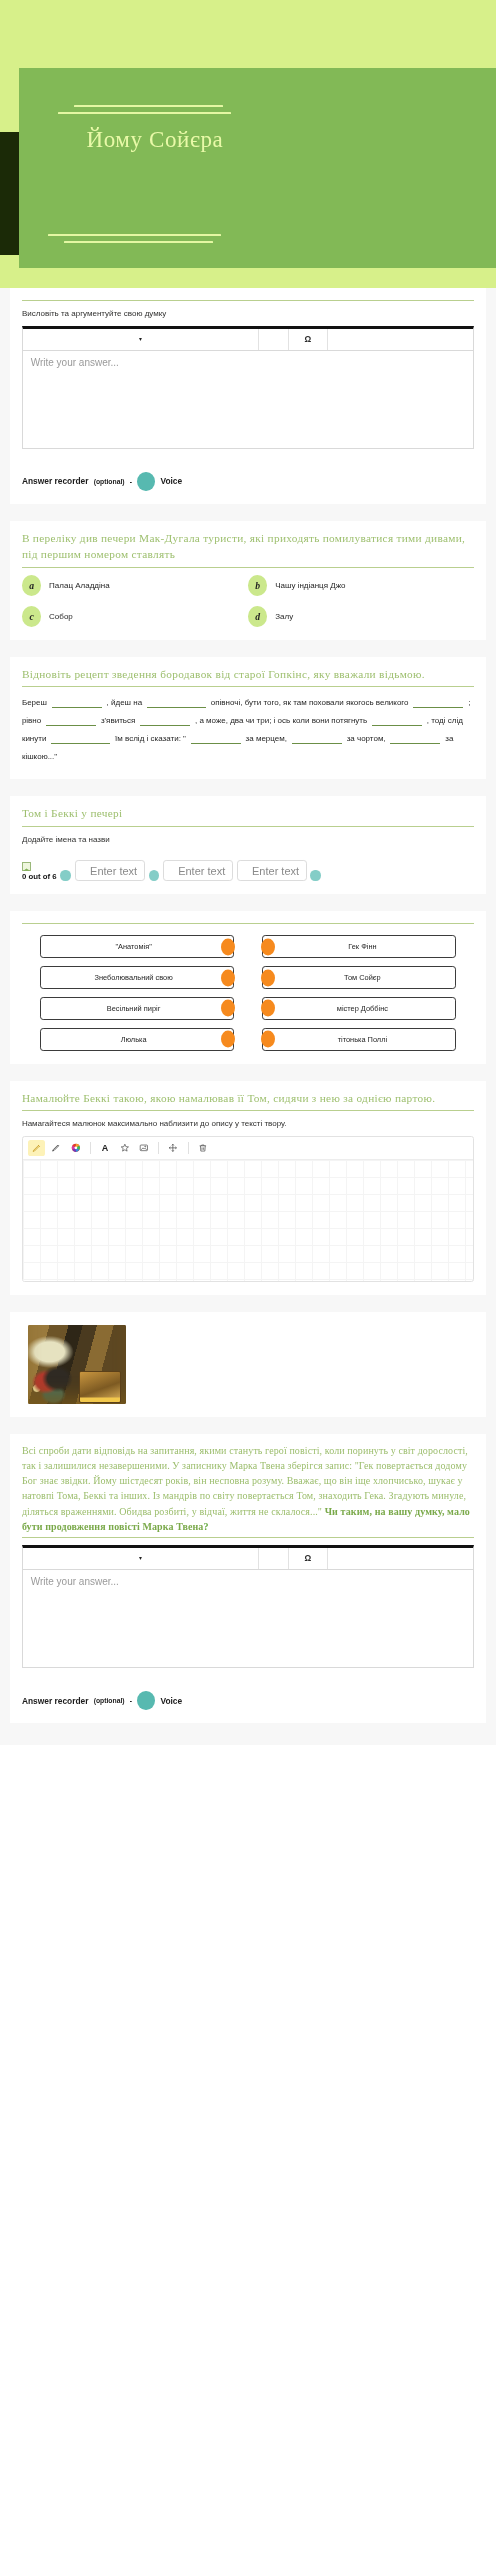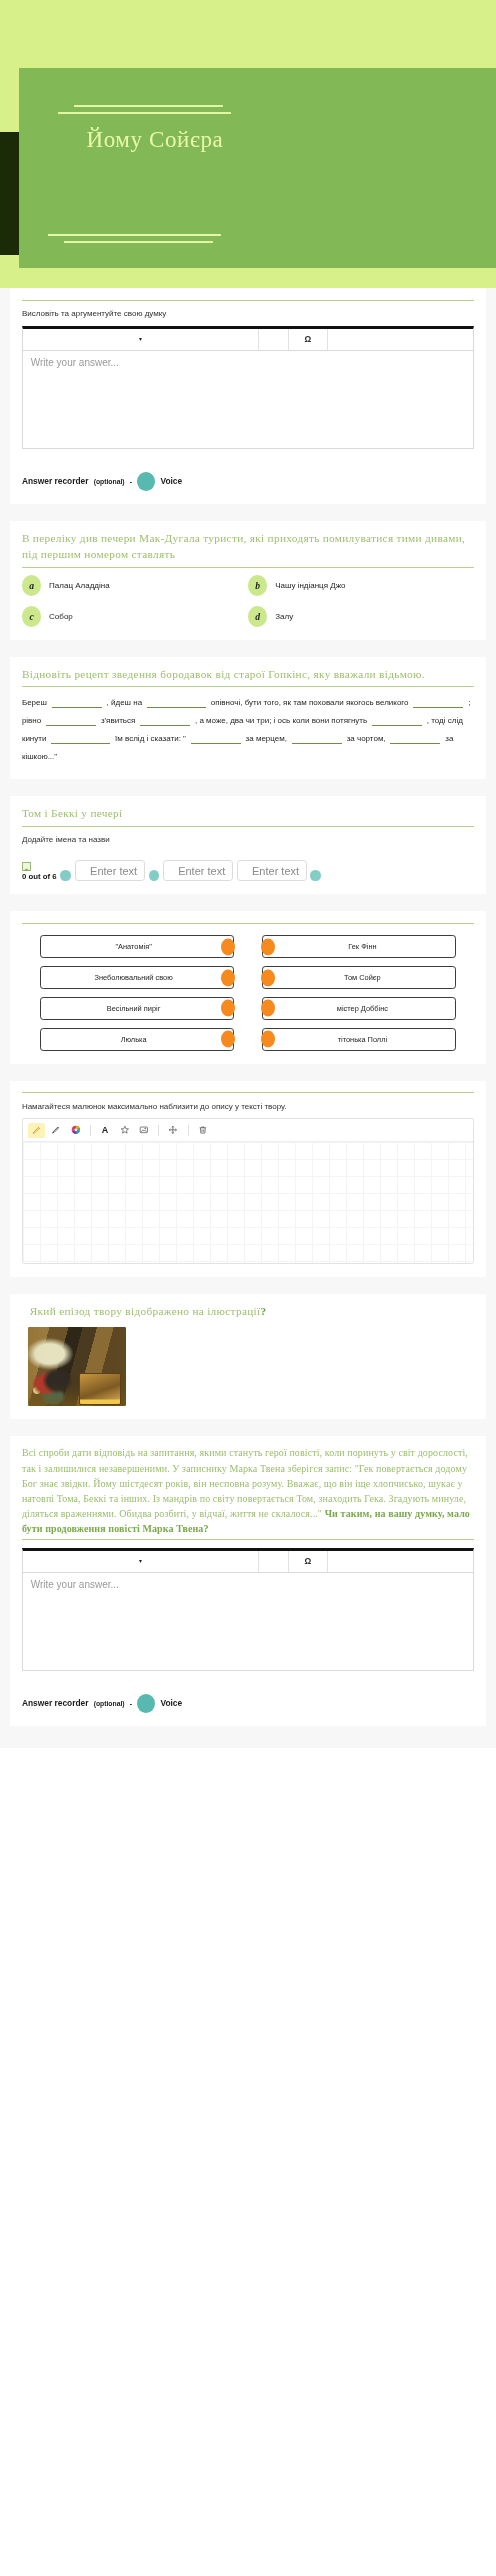--- a/index.html
+++ b/index.html
@@ -389,20 +389,21 @@
         <div class="match-cell right">
           <div class="match-box">тітонька Поллі</div>
           <div class="knob"></div>
         </div>
       </div>
     </div>
 
     <div class="gap"></div>
 
     <div class="card">
+      <div class="qtitle">Намалюйте Беккі такою, якою намалював її Том, сидячи з нею за однією партою.</div>
       <div class="rule"></div>
       <div class="subtitle">Намагайтеся малюнок максимально наблизити до опису у тексті твору.</div>
 
       <div class="draw-wrap">
         <div class="draw-toolbar">
           <div class="tool active">
             <svg width="9.7" height="9.7" viewBox="0 0 24 24" fill="none" stroke="#c79a20" stroke-width="2">
                 <path d="M3 21l3-1 12-12-2-2L4 18z"></path>
                 <path d="M15 5l4 4"></path>
               </svg>
@@ -452,21 +453,20 @@
               </svg>
           </div>
         </div>
         <div class="canvas"></div>
       </div>
     </div>
 
     <div class="gap"></div>
 
     <div class="card">
-      <div class="qtitle" style="padding-left:7.8px"><span>Який епізод твору відображено на ілюстрації</span><span class="qm">?</span></div>
       <div class="illus-wrap">
         <div class="illus"></div>
       </div>
     </div>
 
     <div class="gap"></div>
 
     <div class="card">
       <div class="passage">
         <span>Всі спроби дати відповідь на запитання, якими стануть герої повісті, коли поринуть у світ дорослості, так і залишилися незавершеними. У записнику Марка Твена зберігся запис: "Гек повертається додому Бог знає звідки. Йому шістдесят років, він несповна розуму. Вважає, що він іще хлопчисько, шукає у натовпі Тома, Беккі та інших. Із мандрів по світу повертається Том, знаходить Гека. Згадують минуле, діляться враженнями. Обидва розбиті, у відчаї, життя не склалося..."</span>

